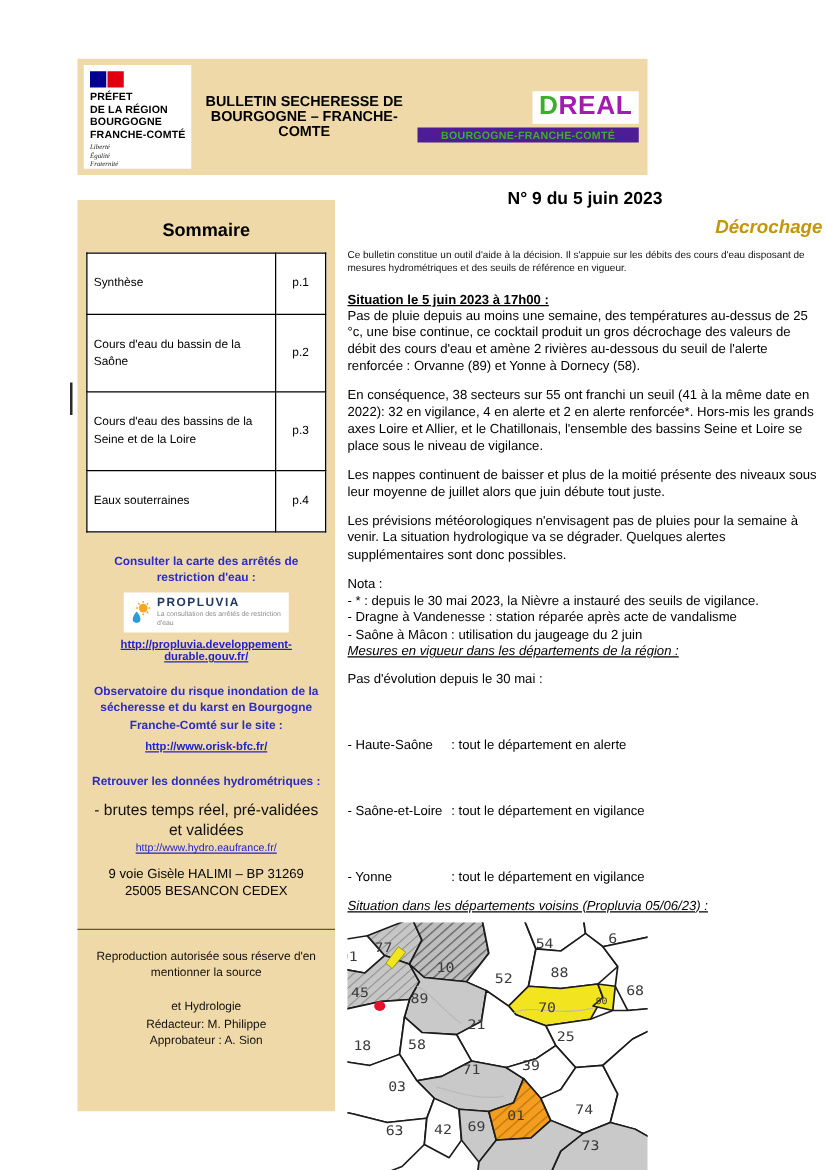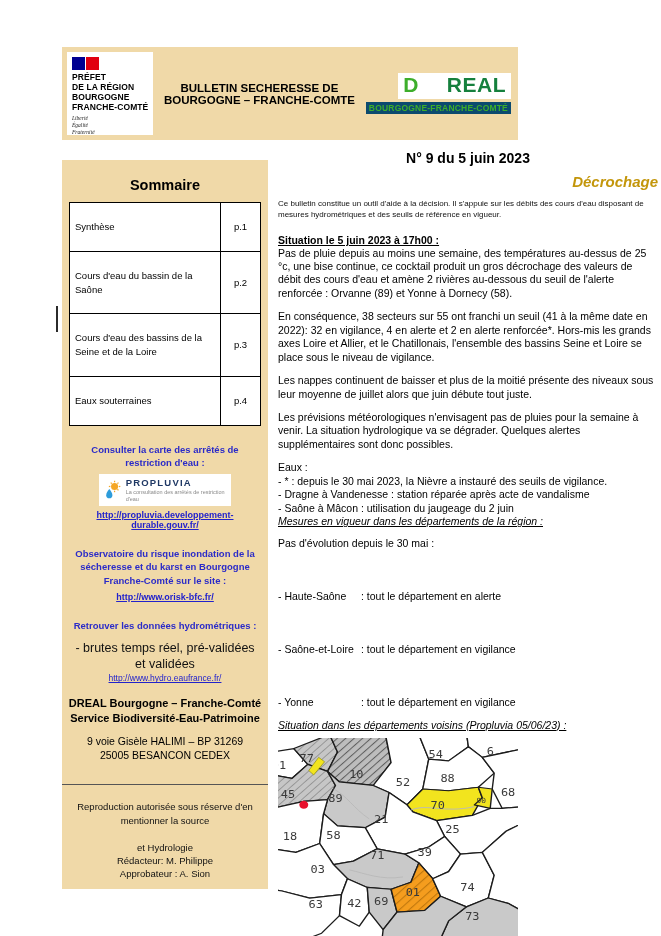--- a/index.html
+++ b/index.html
@@ -10,22 +10,22 @@
   .header { position:absolute; left:62px; top:47px; width:456px; height:93px; background:#F0D9A8; display:flex; align-items:center; }
   .gov-logo { background:#fff; width:86px; height:83px; margin-left:5px; padding:5px 4px 3px 5px; flex:0 0 auto; }
   .flag { display:flex; width:28px; height:13px; margin-bottom:2px; gap:1px; }
   .flag .fb { width:13px; background:#000091; }
   .flag .fr { width:13px; background:#E1000F; }
   .prefet-line { font-weight:bold; font-size:8.5px; line-height:1.18; letter-spacing:0.1px; }
   .motto { margin-top:3px; font-family:"Liberation Serif", serif; font-style:italic; font-size:5.5px; line-height:1.25; color:#222; }
   .header-title { flex:1 1 auto; text-align:center; font-weight:bold; font-size:11.5px; padding:0 4px; }
   .dreal { flex:0 0 auto; margin-right:7px; display:flex; flex-direction:column; align-items:flex-end; gap:3px; }
   .dreal-box { background:#fff; padding:0 5px 2px; font-weight:bold; font-size:21px; line-height:1.1; letter-spacing:0.5px; }
-  .dreal-box .d1 { color:#3DAE2B; } .dreal-box .d2 { color:#15803d;margin-left:28px; }
-  .dreal-strip { background:#0c4a6e; padding:1px 3px; font-weight:bold; font-size:8.5px; color:#3DAE2B; letter-spacing:0.2px; }
+  .dreal-box .d1 { color:#3DAE2B; } .dreal-box .d2 { color:#a21caf; }
+  .dreal-strip { background:#4c1d95; padding:1px 19px; font-weight:bold; font-size:8.5px; color:#3DAE2B; letter-spacing:0.2px; }
 
   
   .sidebar { position:absolute; left:62px; top:160px; width:206px; height:729px; background:#F0D9A8; text-align:center; }
   .sommaire-title { font-size:14.5px; font-weight:bold; margin:17px 0 9px; }
   .toc-table { margin:0 auto; border-collapse:collapse; width:192px; background:#fff; }
   .toc-table td { border:1.5px solid #000; padding:17px 5px; text-align:left; font-size:9.5px; line-height:1.45; }
   .toc-table td.pg { width:40px; text-align:center; }
   .cursor-mark { position:absolute; left:56px; top:306px; width:1.5px; height:26px; background:#2b2b2b; }
   .sb-heading { color:#2B2BC8; font-weight:bold; font-size:9.5px; line-height:1.4; margin:17px 11px 5px; }
   .propluvia-box { background:#fff; width:132px; margin:3px auto 3px; padding:3px 5px; display:flex; align-items:center; gap:4px; text-align:left; }
@@ -137,24 +137,20 @@
     </div>
     <a class="sb-link" href="#">http://propluvia.developpement-durable.gouv.fr/</a>
 
     <div class="sb-heading">Observatoire du risque inondation de la sécheresse et du karst en Bourgogne Franche-Comté sur le site  :</div>
     <a class="sb-link" href="#">http://www.orisk-bfc.fr/</a>
 
     <div class="sb-heading">Retrouver les données hydrométriques :</div>
     <div class="sb-black-lg">- brutes temps réel, pré-validées et validées</div>
     <a class="sb-link-sm" href="#">http://www.hydro.eaufrance.fr/</a>
 
-    <div class="org">
-      <div>DREAL Bourgogne – Franche-Comté</div>
-      <div>Service Biodiversité-Eau-Patrimoine</div>
-    </div>
     <div class="addr">
       <div>9 voie Gisèle HALIMI – BP 31269</div>
       <div>25005 BESANCON CEDEX</div>
     </div>
 
     <hr class="sb-divider">
 
     <div class="fineprint">
       <div>Reproduction autorisée sous réserve d'en</div>
       <div>mentionner la source</div>
@@ -171,21 +167,21 @@
     <div class="headline">Décrochage</div>
     <div class="intro">Ce bulletin constitue un outil d'aide à la décision. Il s'appuie sur les débits des cours d'eau disposant de mesures hydrométriques et des seuils de référence en vigueur.</div>
 
     <div class="situation-heading">Situation le 5 juin 2023 à 17h00 :</div>
     <div class="para first">Pas de pluie depuis au moins une semaine, des températures au-dessus de 25 °c, une bise continue, ce cocktail produit un gros décrochage des valeurs de débit des cours d'eau et amène 2 rivières au-dessous du seuil de l'alerte renforcée : Orvanne (89) et Yonne à Dornecy (58).</div>
     <div class="para">En conséquence, 38 secteurs sur 55 ont franchi un seuil (41 à la même date en 2022): 32 en vigilance, 4 en alerte et 2 en alerte renforcée*. Hors-mis les grands axes Loire et Allier, et le Chatillonais, l'ensemble des bassins Seine et Loire se place sous le niveau de vigilance.</div>
     <div class="para">Les nappes continuent de baisser et plus de la moitié présente des niveaux sous leur moyenne de juillet alors que juin débute tout juste.</div>
     <div class="para">Les prévisions météorologiques n'envisagent pas de pluies pour la semaine à venir. La situation hydrologique va se dégrader. Quelques alertes supplémentaires sont donc possibles.</div>
 
     <div class="para">
-      <div class="nota-line">Eaux :</div>
+      <div class="nota-line">Nota :</div>
       <div class="nota-line">- * : depuis le 30 mai 2023, la Nièvre a instauré des seuils de vigilance.</div>
       <div class="nota-line">- Dragne à Vandenesse : station réparée après acte de vandalisme</div>
       <div class="nota-line">- Saône à Mâcon : utilisation du jaugeage du 2 juin</div>
     </div>
 
     <div class="section-heading mesures-heading">Mesures en vigueur dans les départements de la région :</div>
     <div class="para">Pas d'évolution depuis le 30 mai :</div>
     <div class="dept-list">
       <div class="dept-row">
         <span class="dn">- Haute-Saône</span>

